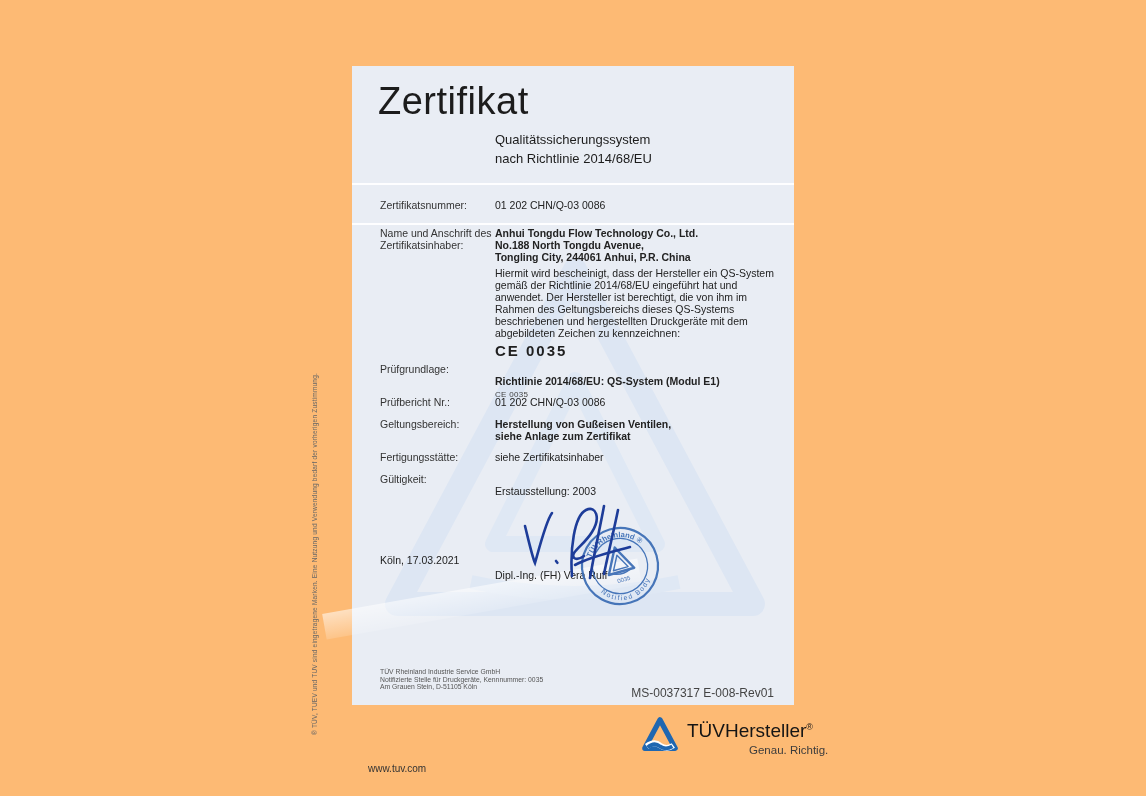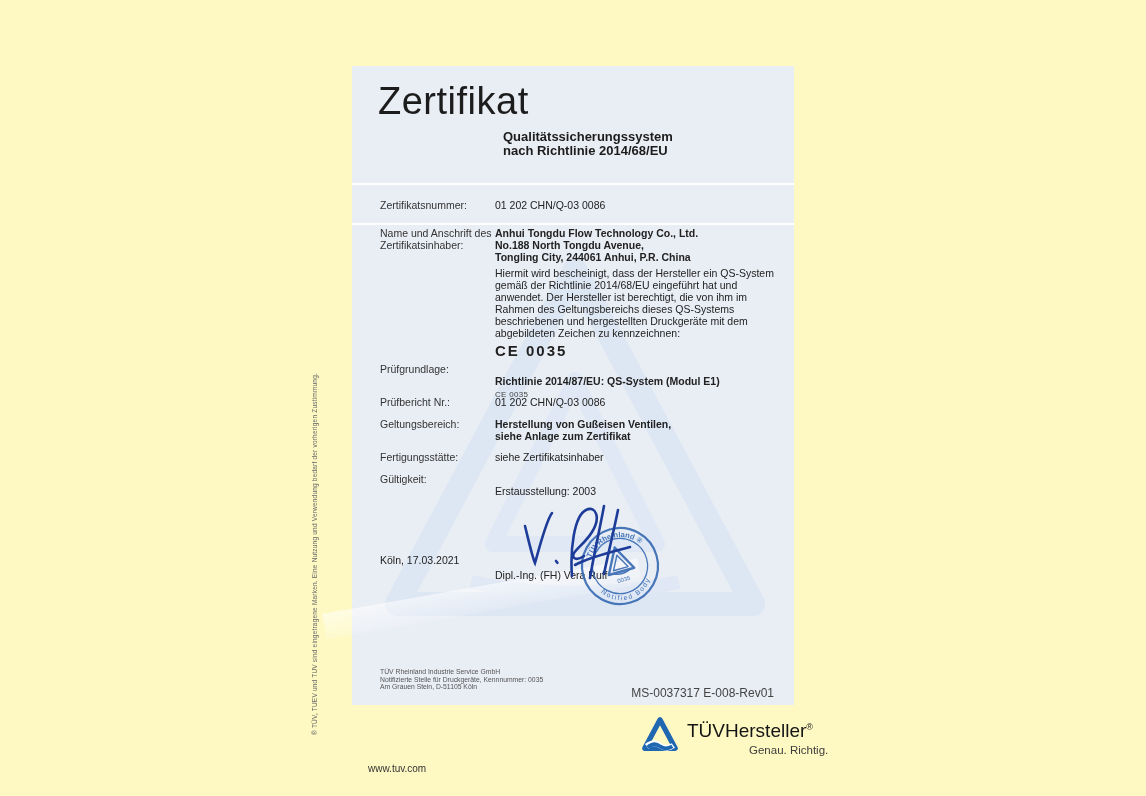--- a/index.html
+++ b/index.html
@@ -1,20 +1,20 @@
 <!DOCTYPE html>
 <html><head>
 <meta charset="utf-8">
 <style>
   * { margin: 0; padding: 0; box-sizing: border-box; }
   html,body { background:#fff; }
   body { font-family: "Liberation Sans", sans-serif; }
   .canvas {
     position: relative; width: 1146px; height: 796px;
-    background: #fef9c3; overflow: hidden;
+    background: #fdba74; overflow: hidden;
   }
   
   .cert {
     position: absolute; left: 352px; top: 66px; width: 442px; height: 639px;
     background: #e9edf4; color:#2a2a2a;
   }
   
   .watermark { position:absolute; left:23px; top:186px; width:400px; height:378px; z-index:0; }
   .band {
     position:absolute; left:-30px; top:520px; width:320px; height:26px; z-index:0;
@@ -22,22 +22,22 @@
     transform: rotate(-10deg);
   }
   .sep { position:absolute; left:0; width:442px; height:2px; background:rgba(255,255,255,0.95); z-index:1; }
   .sep1 { top:117px; } .sep2 { top:157px; }
 
   .title {
     position:absolute; left:26px; top:14px; font-size:38px; letter-spacing:0.5px;
     color:#1c1c1c; z-index:2; font-weight:400;
   }
   .subtitle {
-    position:absolute; left:151px; top:64px; font-size:13px; font-weight:bold;
-    line-height:14px; color:#1c1c1c; z-index:2; white-space:pre-line;
+    position:absolute; left:143px; top:64px; font-size:13px; font-weight:normal;
+    line-height:19px; color:#1c1c1c; z-index:2; white-space:pre-line;
   }
   .row { position:absolute; left:28px; width:404px; z-index:2; font-size:10.5px; line-height:12px; }
   .row .lbl { position:absolute; left:0; top:0; width:112px; color:#333; white-space:pre-line; }
   .row .val { position:absolute; left:115px; top:0; width:288px; white-space:pre-line; color:#222; }
   .bold { font-weight:bold; color:#1a1a1a; }
   .subnote { font-size:8px; color:#444; margin-top:2px; letter-spacing:0.3px; }
   .ce { position:absolute; left:143px; top:276px; z-index:2; font-size:15px; font-weight:bold;
         letter-spacing:2px; color:#1f1f1f; }
   .place-date { position:absolute; left:28px; top:488px; font-size:10.5px; z-index:2; color:#222; }
   .signer { position:absolute; left:143px; top:503px; font-size:10.5px; z-index:2; color:#222; }
@@ -107,21 +107,21 @@
 Rahmen des Geltungsbereichs dieses QS-Systems
 beschriebenen und hergestellten Druckgeräte mit dem
 abgebildeten Zeichen zu kennzeichnen:</div>
     </div>
 
     <div class="ce">CE 0035</div>
 
     <div class="row" style="top:297px;">
       <div class="lbl">Prüfgrundlage:</div>
       <div class="val bold">
-        <span>Richtlinie 2014/87/EU: QS-System (Modul E1)</span>
+        <span>Richtlinie 2014/68/EU: QS-System (Modul E1)</span>
         <div class="subnote" style="font-weight:normal;">CE 0035</div>
       </div>
     </div>
 
     <div class="row" style="top:330px;">
       <div class="lbl">Prüfbericht Nr.:</div>
       <div class="val">01 202 CHN/Q-03 0086</div>
     </div>
 
     <div class="row" style="top:352px;">

